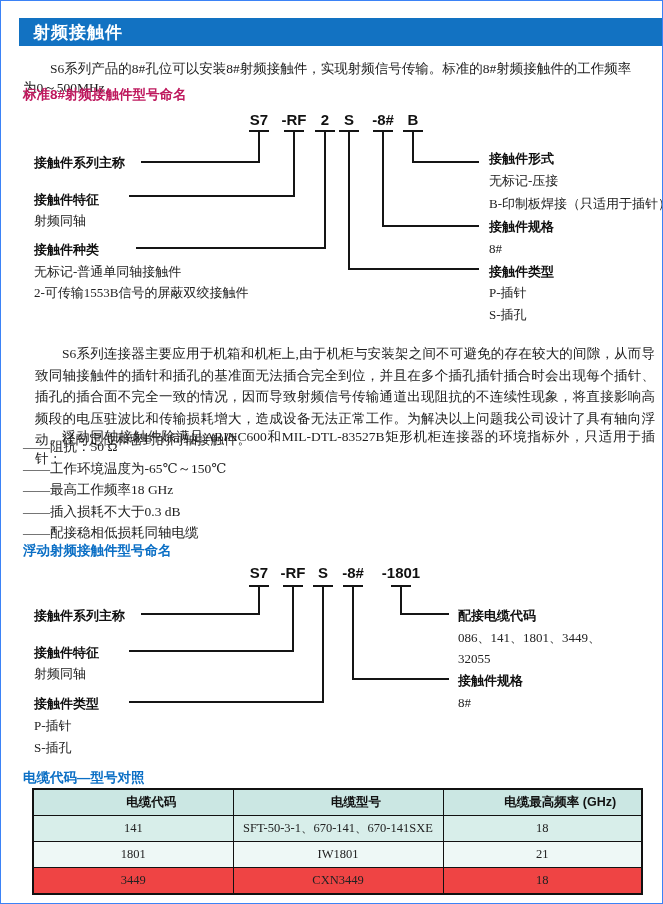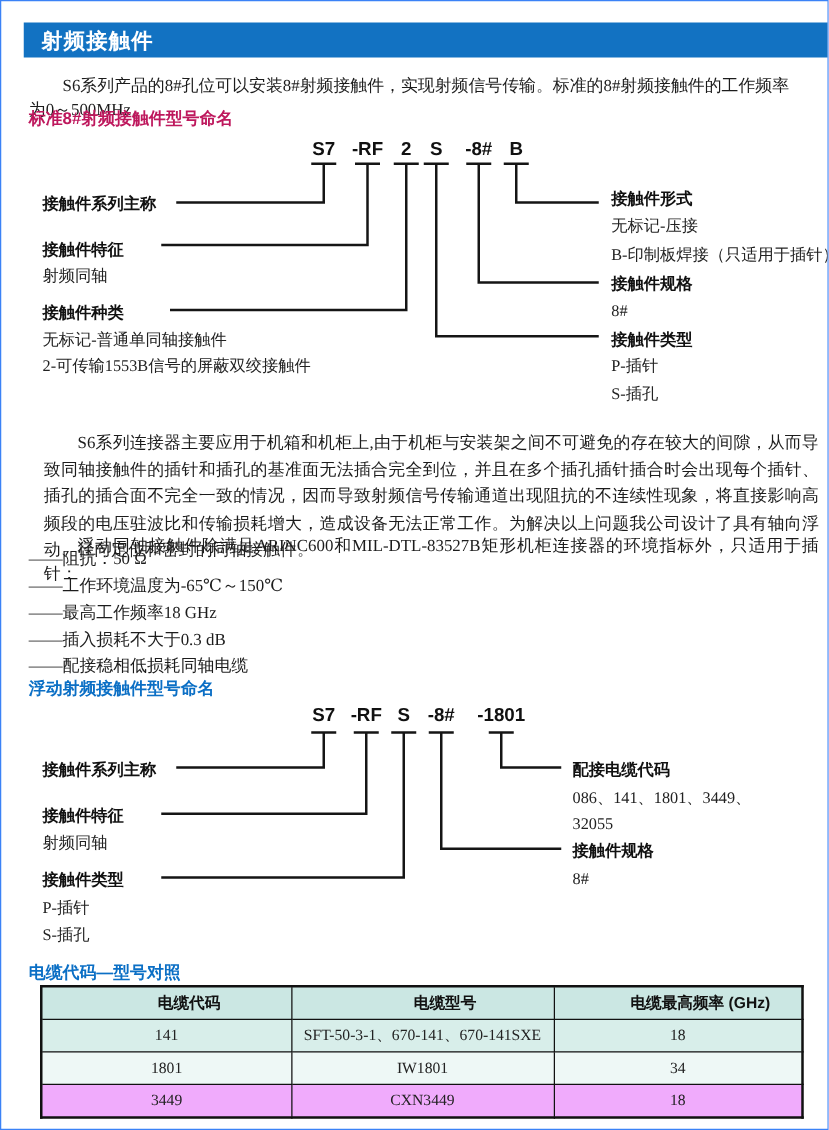--- a/index.html
+++ b/index.html
@@ -146,23 +146,23 @@
     </thead>
     <tbody>
       <tr style="background: rgb(216, 238, 234);">
         <td>141</td>
         <td>SFT-50-3-1、670-141、670-141SXE</td>
         <td>18</td>
       </tr>
       <tr style="background: rgb(238, 248, 246);">
         <td>1801</td>
         <td>IW1801</td>
-        <td>34</td>
+        <td>21</td>
       </tr>
-      <tr style="background: #f0abfc; padding-left: 8px;">
+      <tr style="background: #ef4444; padding-left: 8px;">
         <td>3449</td>
         <td>CXN3449</td>
         <td>18</td>
       </tr>
     </tbody>
   </table>
 
 </div>
 
 </body></html>

